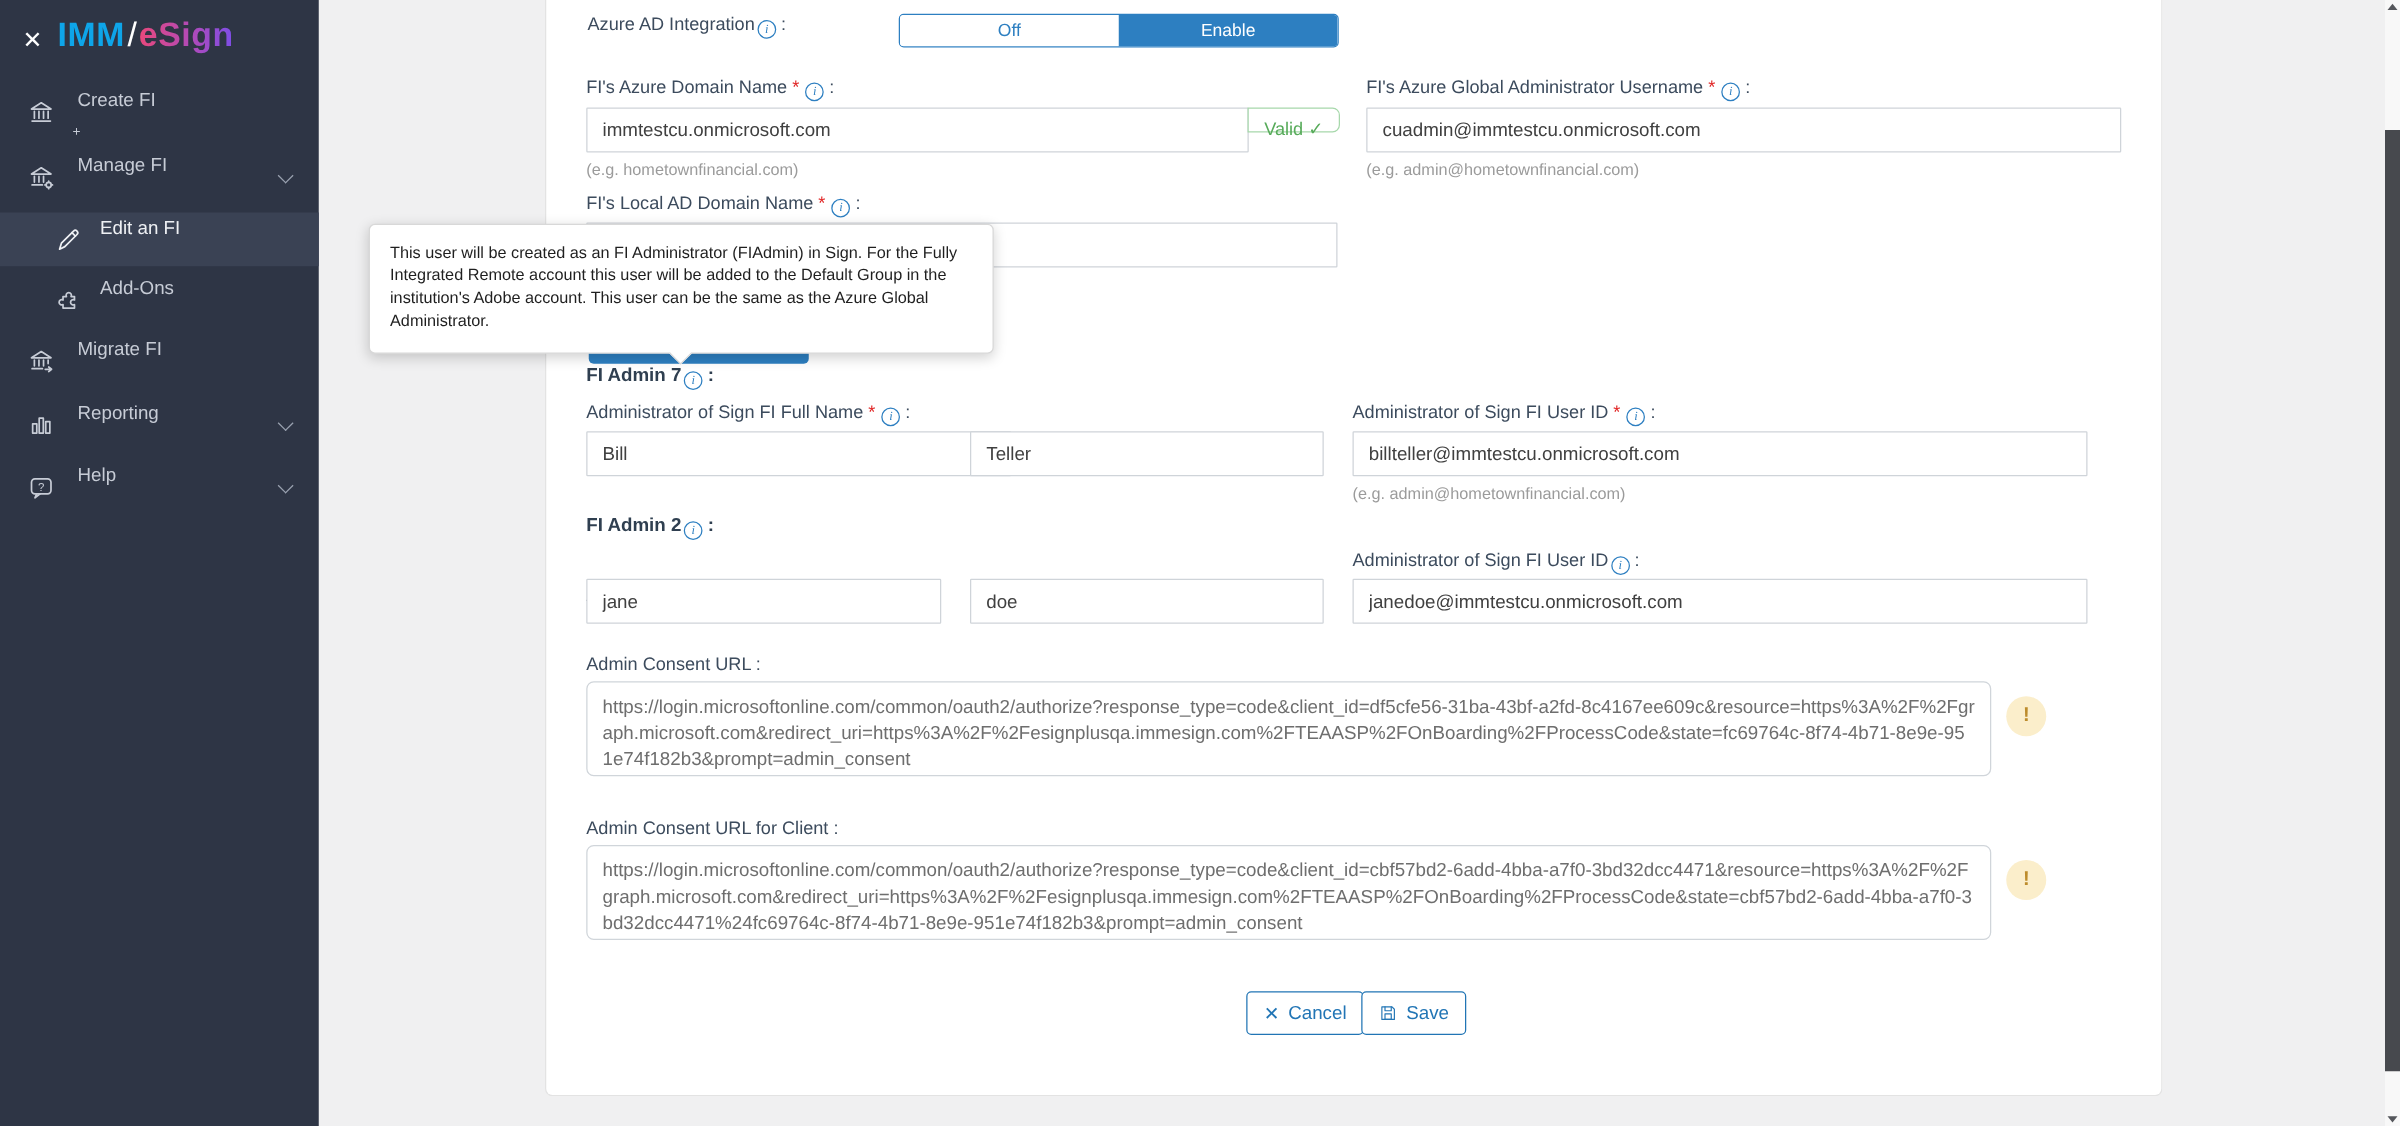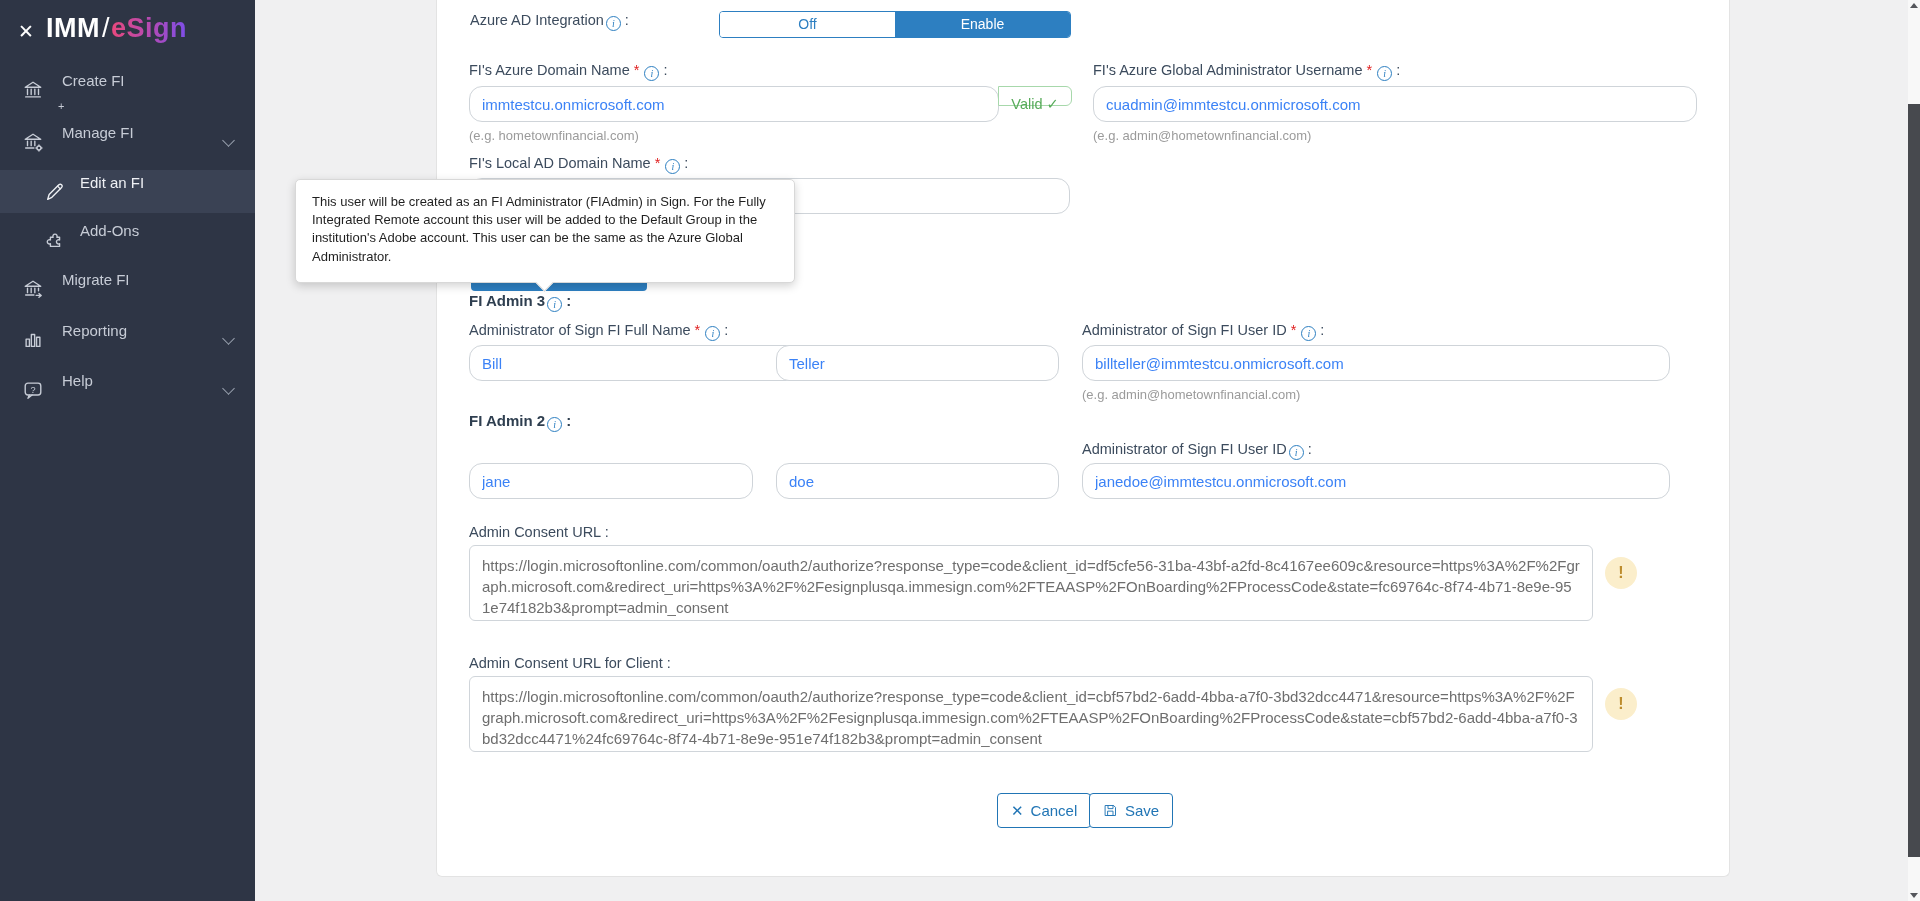--- a/index.html
+++ b/index.html
@@ -5,42 +5,42 @@
   * { box-sizing: border-box; margin: 0; padding: 0; }
   html,body { width:1920px; height:901px; overflow:hidden; }
   body { font-family:"Liberation Sans", sans-serif; background:#f0f0f1; position:relative; }
   .abs { position:absolute; }
 
   
   #sidebar { left:0; top:0; width:255px; height:901px; background:#2e3545; z-index:5; }
   .brand-row { position:absolute; left:0; top:0; width:255px; height:64px; }
   .close-x { position:absolute; left:18px; top:20px; font-size:19px; color:#ffffff; font-weight:300; cursor:pointer; }
   .brand { position:absolute; left:46px; top:13px; font-size:27px; font-weight:700; letter-spacing:0.5px; white-space:nowrap; }
-  .brand .imm { color:#ffffff; }
+  .brand .imm { color:#0ea5e9; }
   .brand .slash { color:#ffffff; font-weight:400; margin:0 1px 0 2px; }
   .brand .esign { background:linear-gradient(90deg,#e9487c 0%, #b04ab8 55%, #7d4ee8 100%); -webkit-background-clip:text; background-clip:text; color:transparent; }
   .nav-item { position:absolute; left:0; width:255px; height:44px; color:#c7ccd6; font-size:15px; cursor:pointer; }
   .nav-item.active { background:#3a4254; color:#eef0f4; }
   .nav-item .nico { position:absolute; left:22px; top:11px; width:22px; height:22px; }
   .nav-item.sub .nico { left:44px; }
   .nav-item .nlabel { position:absolute; left:62px; top:4px; }
   .nav-item.sub .nlabel { left:80px; }
   .chev { position:absolute; right:22px; top:16px; width:9px; height:9px; border-right:1.5px solid #9aa2b0; border-bottom:1.5px solid #9aa2b0; transform:rotate(45deg); }
   .mod { position:absolute; left:36px; top:22px; font-size:11px; color:#c7ccd6; line-height:1; }
 
   
   #card { left:436px; top:0; width:1294px; height:877px; background:#ffffff; border:1px solid #e3e3e3; border-top:none; border-radius:0 0 6px 6px; z-index:1; }
 
   .lbl { position:absolute; color:#3c4b5d; font-size:14.5px; white-space:nowrap; }
   .lbl b { color:#2f3f50; font-size:15px; }
   .req { color:#e02020; margin:0 3px 0 4px; }
   .info-i { display:inline-block; width:15px; height:15px; line-height:13px; border:1px solid #2d7fc1; border-radius:50%; color:#2d7fc1; font-size:10px; font-style:italic; font-family:"Liberation Serif", serif; text-align:center; vertical-align:-2px; margin:0 2px; cursor:pointer; }
   .colon { margin-left:2px; }
 
-  .inp { position:absolute; height:36px; border:1px solid #cfd4d9; border-radius:13px; padding:16px 12px; font-size:15px; color:#3b82f6; font-family:"Liberation Sans", sans-serif; background:#fff; }
+  .inp { position:absolute; height:36px; border:1px solid #cfd4d9; border-radius:1px; padding:16px 12px; font-size:15px; color:#404040; font-family:"Liberation Sans", sans-serif; background:#fff; }
   .hint { position:absolute; color:#9b9b9b; font-size:13px; white-space:nowrap; }
 
   .toggle { position:absolute; left:719px; top:11px; width:352px; height:27px; border:1px solid #2d7fc1; border-radius:4px; overflow:hidden; display:flex; cursor:pointer; }
   .toggle .seg { flex:1; text-align:center; line-height:25px; font-size:14px; }
   .toggle .seg.off { background:#ffffff; color:#2d7fc1; }
   .toggle .seg.on { background:#2d7fc1; color:#ffffff; }
 
   .valid-box { position:absolute; left:998px; top:86px; width:74px; height:20px; border:1px solid #a7d8ab; border-radius:0 6px 6px 0; background:#ffffff; color:#57ab5a; font-size:14.5px; line-height:34px; text-align:center; }
 
   .ta { position:absolute; left:469px; width:1124px; height:76px; border:1px solid #d0d5da; border-radius:6px; padding:9px 12px; font-size:15px; line-height:21px; color:#6e6e6e; font-family:"Liberation Sans", sans-serif; resize:none; overflow:hidden; word-break:break-all; background:#fff; }
@@ -184,21 +184,21 @@
 <input class="inp abs" style="left: 469px; top: 178px; width: 601px; z-index: 2;" type="text" value="">
 
 <div class="hidden-blue"></div>
 
 <div class="tooltip">
   <span>This user will be created as an FI Administrator (FIAdmin) in Sign. For the Fully Integrated Remote account this user will be added to the Default Group in the institution's Adobe account. This user can be the same as the Azure Global Administrator.</span>
 </div>
 <div class="tooltip-caret"></div>
 
 <span class="lbl abs" style="left:469px; top:292px; z-index:2;">
-  <b>FI Admin 3</b><span class="info-i">i</span><b class="colon">:</b>
+  <b>FI Admin 7</b><span class="info-i">i</span><b class="colon">:</b>
 </span>
 <span class="lbl abs" style="left:469px; top:322px; z-index:2;">
   <span>Administrator of Sign FI Full Name</span><span class="req">*</span><span class="info-i">i</span><span class="colon">:</span>
 </span>
 <input class="inp abs" style="left: 469px; top: 345px; width: 340px; z-index: 2;" type="text" value="Bill">
 <input class="inp abs" style="left: 776px; top: 345px; width: 283px; z-index: 2;" type="text" value="Teller">
 
 <span class="lbl abs" style="left:1082px; top:322px; z-index:2;">
   <span>Administrator of Sign FI User ID</span><span class="req">*</span><span class="info-i">i</span><span class="colon">:</span>
 </span>

